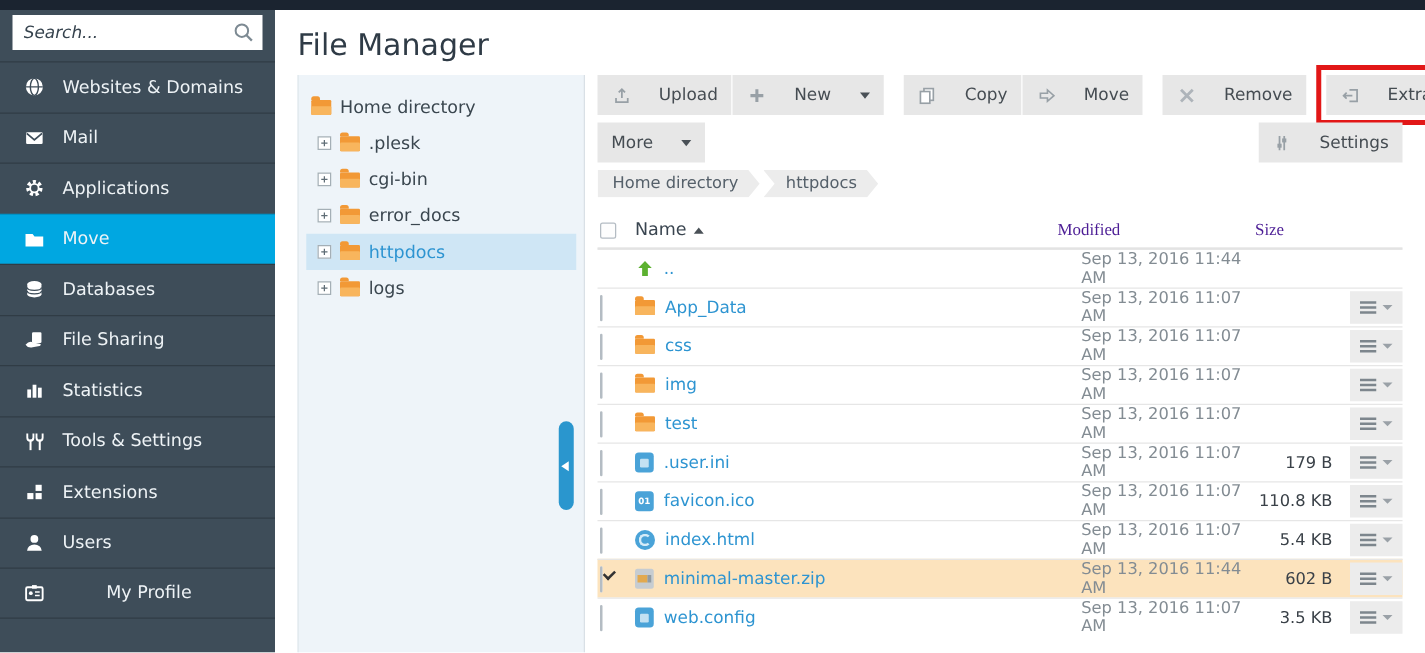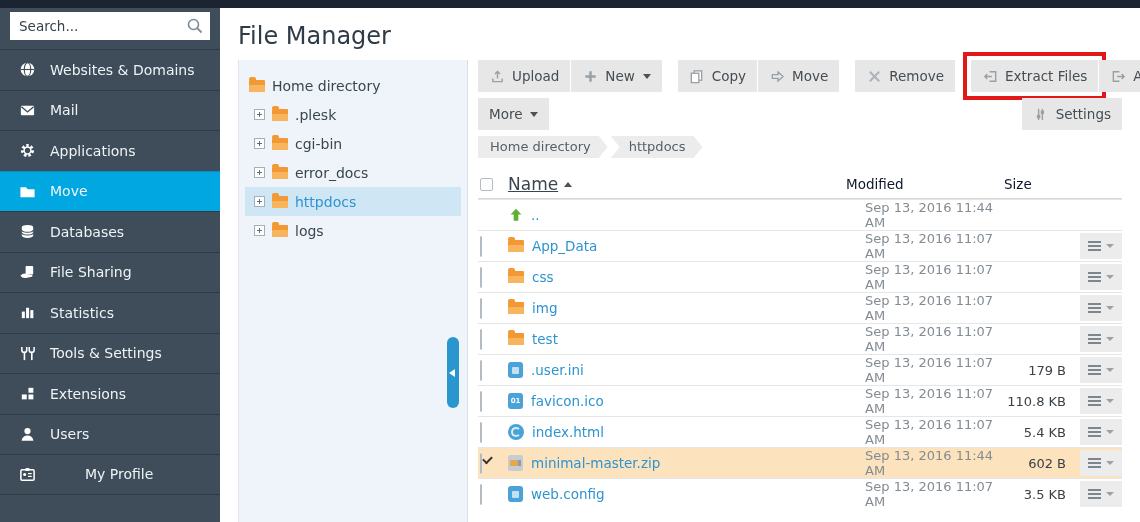--- a/index.html
+++ b/index.html
@@ -6,21 +6,21 @@
   html,body { width:1140px; height:522px; overflow:hidden; }
   body { font-family:"DejaVu Sans","Liberation Sans",sans-serif; background:#fff; position:relative; }
 
   
   .topbar { position:absolute; left:0; top:0; width:1140px; height:8px; background:#1b2430; }
 
   
   .sidebar { position:absolute; left:0; top:8px; width:220px; height:514px; background:#3e4d59; }
   .search-wrap { position:relative; margin:4px 10px 9px 10px; }
   .search-wrap input { width:100%; height:28px; border:none; background:#fff; padding:0 30px 0 9px;
-    font-family:inherit; font-size:13.5px; color:#2f3b45; outline:none; }
+    font-family:inherit; font-size:13.5px; color:#2f3b45; outline:none;font-style:italic; }
   .search-wrap input::placeholder { color:#35424d; opacity:1; }
   .search-wrap .mag { position:absolute; right:6px; top:5px; width:18px; height:18px; }
   .nav-item { display:flex; align-items:center; gap:13px; height:40.5px; padding-left:17px;
     color:#eef3f6; font-size:14px; border-top:1px solid rgba(0,0,0,.22); cursor:pointer; }
   .nav-item.active { background:#00a7e1; border-top-color:rgba(0,0,0,.12); }
   .nav-item:last-child { border-bottom:1px solid rgba(0,0,0,.22);gap:48px; }
   .nav-icon { width:20px; display:flex; justify-content:center; align-items:center; flex:none; }
 
   
   .main { position:absolute; left:220px; top:8px; width:920px; height:514px; background:#fff; }
@@ -52,45 +52,45 @@
   .collapse-handle { position:absolute; left:227px; top:329px; width:12px; height:71px; background:#2a96ce;
     border-radius:6px; cursor:pointer; z-index:4; }
   .collapse-handle::after { content:''; position:absolute; left:2px; top:50%; margin-top:-4px;
     border-top:4px solid transparent; border-bottom:4px solid transparent; border-right:6px solid #fff; }
 
   
   .content { position:absolute; left:258px; top:52px; width:644px; }
   .toolbar-row { display:flex; align-items:flex-start; }
   .btn-group { display:flex; gap:1px; margin-right:16px; }
   .btn-group:last-child { margin-right:0; }
-  .tbtn { display:inline-flex; align-items:center; gap:7px; height:32px; padding:0 11px; border:none;
+  .tbtn { display:inline-flex; align-items:center; gap:22px; height:32px; padding:0 11px; border:none;
     background:#e7e7e7; color:#454c52; font-family:inherit; font-size:13.5px; cursor:pointer; white-space:nowrap; }
   .tbtn .bicon { width:16px; height:16px; display:flex; align-items:center; justify-content:center; flex:none; }
   .tbtn.annotated { outline:4px solid #e21717; outline-offset:4px; }
   .caret { width:0; height:0; border-left:4px solid transparent; border-right:4px solid transparent;
     border-top:5px solid #4a5157; margin-left:1px; }
   .row2 { margin-top:6px; display:flex; justify-content:space-between; }
 
   
   .breadcrumb { margin-top:6px; display:flex; height:22px; }
   .crumb { background:#ececec; color:#55606a; font-size:13px; line-height:22px; padding:0 17px 0 12px;
     cursor:pointer; clip-path:polygon(0 0, calc(100% - 9px) 0, 100% 50%, calc(100% - 9px) 100%, 0 100%); }
   .crumb + .crumb { margin-left:3px; padding-left:18px;
     clip-path:polygon(0 0, calc(100% - 9px) 0, 100% 50%, calc(100% - 9px) 100%, 0 100%, 9px 50%); }
 
   
   .ftable { margin-top:12px; }
   .frow { display:grid; grid-template-columns:30px 1fr 158px 64px 54px; align-items:center; height:31px;
     border-top:1px solid #e6e6e6; }
   .frow.header { height:29px; border-top:none; border-bottom:1px solid #d9d9d9; }
   .frow.selected { background:#fce3bd; }
-  .hname { font-size:17px; color:#3a4550; display:flex; align-items:center; gap:6px; cursor:pointer;text-decoration:underline; }
+  .hname { font-size:14px; color:#3a4550; display:flex; align-items:center; gap:6px; cursor:pointer; }
   .sort-up { width:0; height:0; border-left:4px solid transparent; border-right:4px solid transparent;
     border-bottom:5px solid #4a5157; }
-  .hcol { font-size:13.5px; color:#0f172a; }
+  .hcol { font-size:13.5px; color:#4c1d95;font-family:Liberation Serif, serif; }
   .cb { width:13px; height:13px; background:#fdfdfd; border:1px solid #b4bcc3; border-radius:2px;
     position:relative; cursor:pointer; margin-left:2px; }
   .cb.checked::after { content:''; position:absolute; left:2px; top:2px; width:7px; height:4px;
     border-left:2px solid #333; border-bottom:2px solid #333; transform:rotate(-45deg); }
   .name-cell { display:flex; align-items:center; gap:8px; min-width:0; }
   .name-cell a { color:#2d94d1; font-size:13.5px; text-decoration:none; cursor:pointer; }
   .mod-cell { color:#838c93; font-size:13px;margin-left:19px; }
   .size-cell { text-align:right; color:#3a4148; font-size:13px; padding-right:2px; }
   .menu-cell { display:flex; justify-content:flex-end; }
   .row-menu { width:42px; height:26px; background:#ececec; border:none; display:flex; align-items:center;

